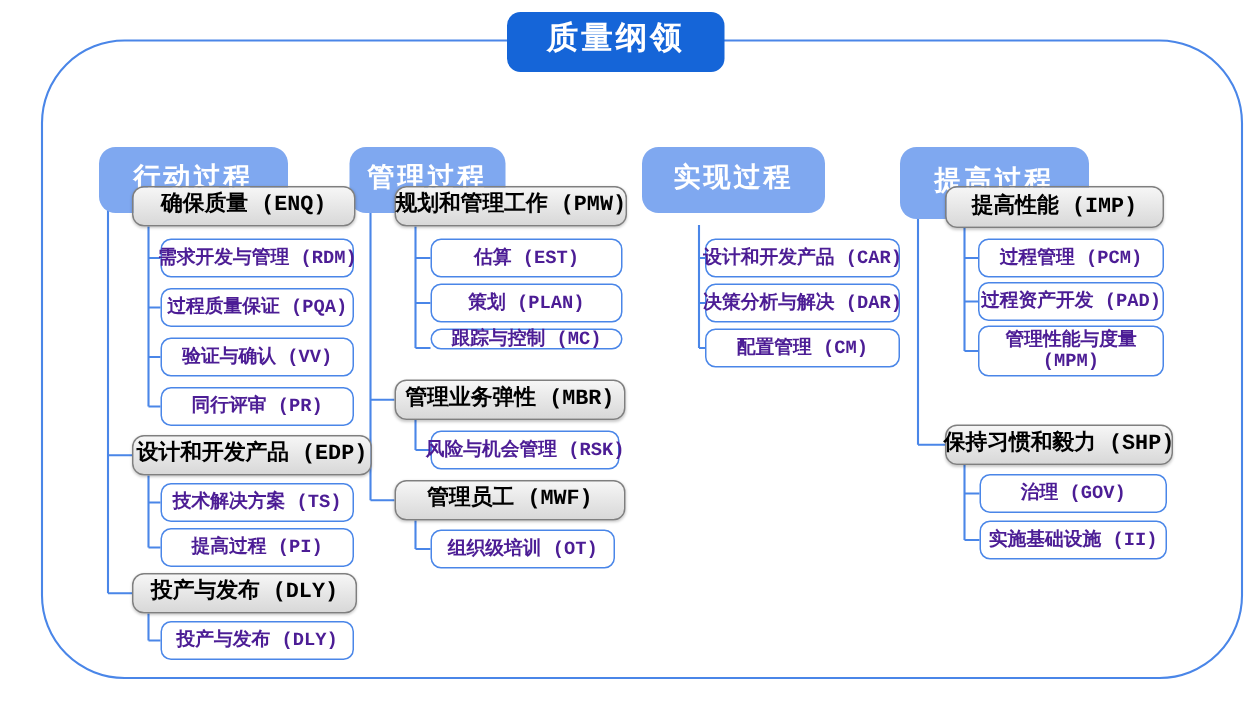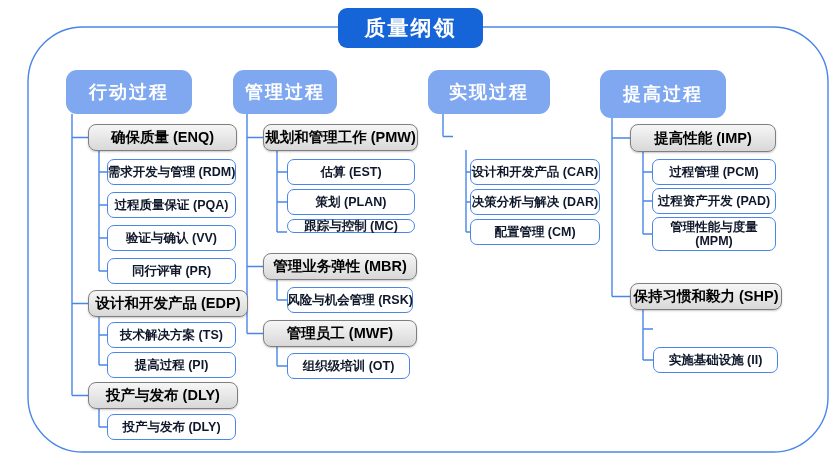--- a/index.html
+++ b/index.html
@@ -2,40 +2,40 @@
 <html style="--brand_blue: #1565d8; --header_blue: #7fa8f0; --line_blue: #4a86e8; --group_border_gray: #7f7f7f; --group_fill_top: #f6f6f6; --group_fill_bottom: #d8d8d8;"><head>
 <meta charset="utf-8">
 <style>
   html,body{margin:0;padding:0;background:#ffffff;}
   body{width:839px;height:469px;font-family:"Liberation Sans","DejaVu Sans",sans-serif;}
   .canvas{position:relative;width:839px;height:469px;overflow:hidden;}
   svg.lines{position:absolute;left:0;top:0;width:839px;height:469px;}
   .node{
     position:absolute;box-sizing:border-box;
     display:flex;align-items:center;justify-content:center;
-    font-weight:bold;text-align:center;line-height:1.12;white-space:nowrap;
+    font-weight:bold;text-align:center;line-height:1.12;white-space:nowrap;font-family:Liberation Mono, monospace;
   }
   .title-node{
     background:var(--brand_blue,#1565d8);color:#ffffff;
     border-radius:9px;font-size:21px;letter-spacing:2px;
   }
   .header-node{
     background:var(--header_blue,#7fa8f0);color:#ffffff;
-    border-radius:11px;font-size:18px;letter-spacing:2px;
+    border-radius:11px;font-size:18px;letter-spacing:2px;margin-top:28px;
   }
   .group-node{
     background:linear-gradient(180deg,var(--group_fill_top,#f6f6f6),var(--group_fill_bottom,#d8d8d8));
     border:1.7px solid var(--group_border_gray,#7f7f7f);
     border-radius:8px;color:#000;font-size:14.5px;
     box-shadow:0 1px 2px rgba(0,0,0,0.22);
   }
   .leaf-node{
     background:#ffffff;
     border:1.5px solid var(--line_blue,#4a86e8);
-    border-radius:7px;color:#0f172a;font-size:12.5px;
+    border-radius:7px;color:#4c1d95;font-size:12.5px;
   }
   .leaf-node.wrap{white-space:normal;font-size:12.5px;padding:0 4px;}
 </style>
 </head>
 <body>
 
 <div class="canvas">
 
   <svg class="lines" viewBox="0 0 839 469" xmlns="http://www.w3.org/2000/svg">
     <rect x="28" y="27" width="800" height="425" rx="55" fill="none" stroke="#4a86e8" stroke-width="1.4"></rect>
@@ -84,15 +84,16 @@
 
   <div class="node leaf-node" style="left:470px;top:159px;width:130px;height:26px">设计和开发产品 (CAR)</div>
   <div class="node leaf-node" style="left:470px;top:189px;width:130px;height:26px">决策分析与解决 (DAR)</div>
   <div class="node leaf-node" style="left:470px;top:219px;width:130px;height:26px">配置管理 (CM)</div>
 
   <div class="node group-node" style="left:630px;top:124px;width:146px;height:28px">提高性能 (IMP)</div>
   <div class="node leaf-node" style="left:652px;top:159px;width:124px;height:26px">过程管理 (PCM)</div>
   <div class="node leaf-node" style="left:652px;top:188px;width:124px;height:26px">过程资产开发 (PAD)</div>
   <div class="node leaf-node wrap" style="left:652px;top:217px;width:124px;height:34px">管理性能与度量 (MPM)</div>
   <div class="node group-node" style="left:630px;top:283px;width:152px;height:27px">保持习惯和毅力 (SHP)</div>
+  <div class="node leaf-node" style="left:653px;top:316px;width:125px;height:26px">治理 (GOV)</div>
   <div class="node leaf-node" style="left:653px;top:347px;width:125px;height:26px">实施基础设施 (II)</div>
 
 </div>
 
 </body></html>

